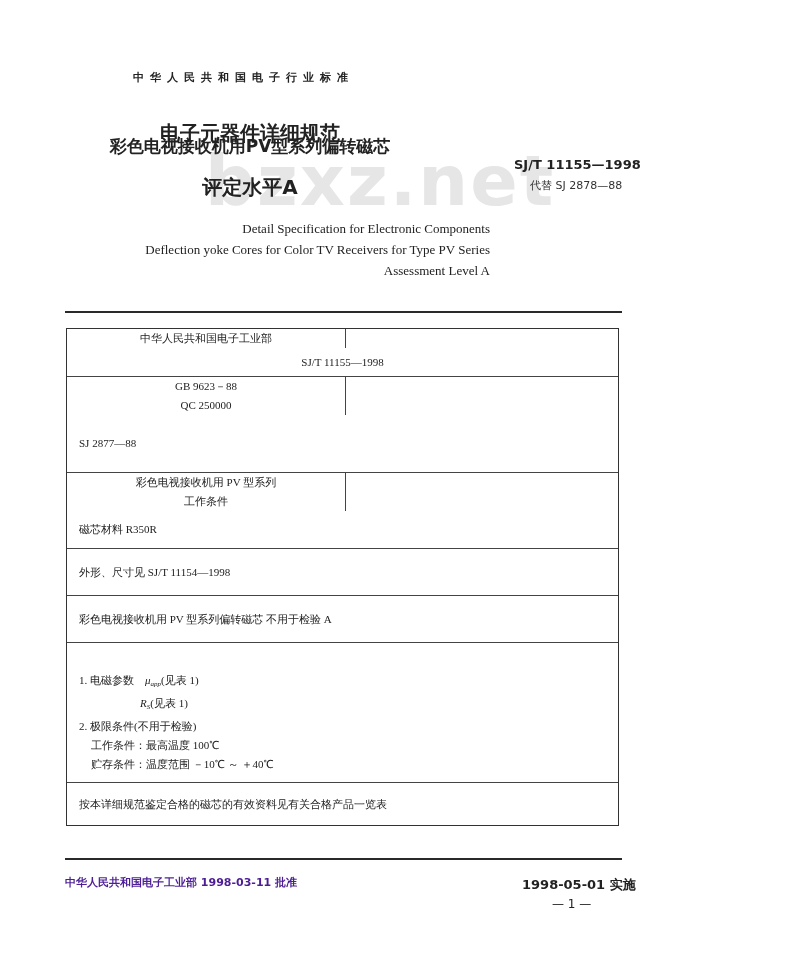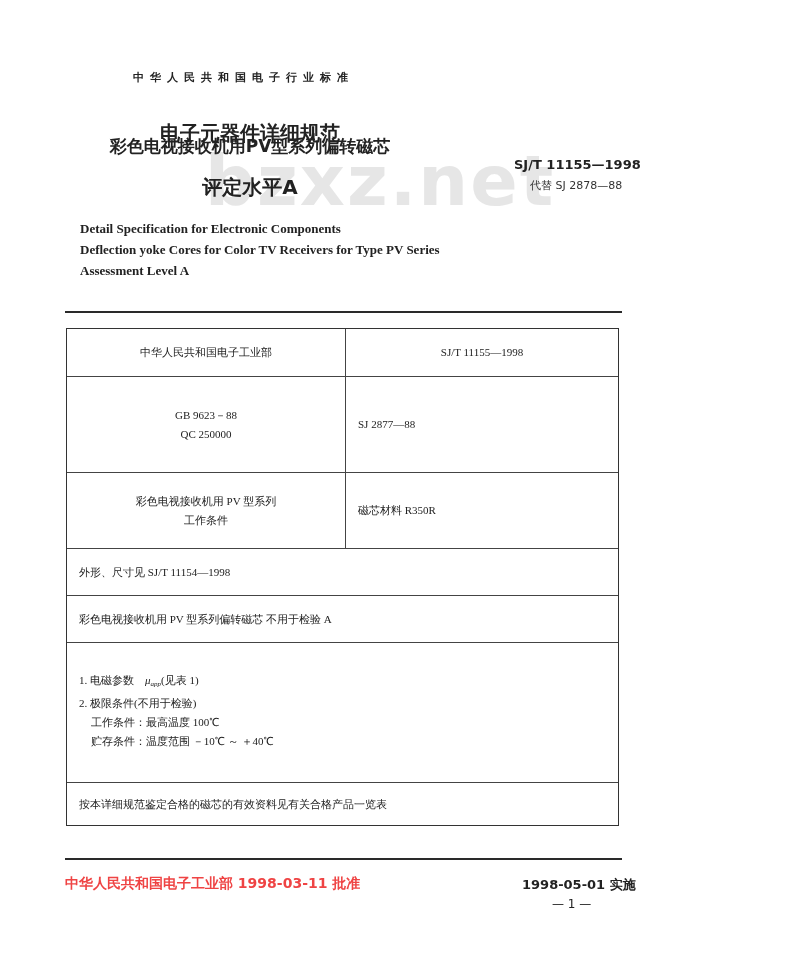--- a/index.html
+++ b/index.html
@@ -5,49 +5,49 @@
     html, body { margin: 0; padding: 0; background: #ffffff; }
     body { width: 800px; height: 965px; position: relative; overflow: hidden; color: #1a1a1a; font-family: "DejaVu Sans", sans-serif; }
     .abs { position: absolute; }
     .standard-header { left: 133px; top: 70px; font-size: 11px; font-weight: bold; letter-spacing: 6px; color: #222; white-space: nowrap; }
     .cn-title { left: 60px; width: 380px; text-align: center; font-weight: bold; font-size: 20px; color: #222; white-space: nowrap; }
     .cn-title.l1 { top: 120px; }
     .cn-title.l2 { top: 135px; font-size: 17px; }
     .cn-title.l3 { top: 174px; }
     .std-no { left: 514px; top: 157px; font-size: 13px; font-weight: bold; color: #222; white-space: nowrap; }
     .std-replace { left: 530px; top: 178px; font-size: 11px; color: #333; white-space: nowrap; }
-    .en-title { left: 80px; width: 410px; text-align: left; font-family: "Liberation Serif", serif; font-weight: bold; font-size: 13px; color: #222; white-space: nowrap; }
+    .en-title { left: 80px; width: 410px; text-align: right; font-family: "Liberation Serif", serif; font-weight: normal; font-size: 13px; color: #222; white-space: nowrap; }
     .en-title.l1 { top: 221px; }
     .en-title.l2 { top: 242px; }
     .en-title.l3 { top: 263px; }
     .watermark { left: 205px; top: 140px; font-size: 70px; font-weight: bold; color: rgba(200,200,200,0.45); letter-spacing: 2px; white-space: nowrap; }
     .rule { left: 65px; height: 2px; background: #2a2a2a; }
     .rule.top { top: 311px; width: 557px; }
     .rule.bottom { top: 858px; width: 557px; }
 
     .spec-table { left: 66px; top: 328px; width: 553px; border: 1.5px solid #333; box-sizing: border-box; }
-    .row { border-bottom: 1.5px solid #444; display: flex; box-sizing: border-box; font-family: "Liberation Serif", serif; font-size: 11px; color: #222; }
+    .row { border-bottom: 1.5px solid #444; display: flex; box-sizing: border-box; font-family: "Liberation Serif", serif; font-size: 11px; color: #222; flex-direction: column; }
     .row:last-child { border-bottom: none; }
     .cell-l { width: 279px; border-right: 1.5px solid #444; box-sizing: border-box; display: flex; flex-direction: column; justify-content: center; align-items: center; text-align: center; line-height: 19px; }
     .cell-r { flex: 1; display: flex; flex-direction: column; justify-content: center; padding-left: 12px; line-height: 19px; }
     .cell-r.center { align-items: center; padding-left: 0; }
     .cell-full { flex: 1; display: flex; align-items: center; padding-left: 12px; }
     .r1 { height: 48px; }
     .r2 { height: 96px; }
     .r3 { height: 76px; }
     .r4 { height: 47px; justify-content: center; }
     .r5 { height: 47px; }
     .r6 { height: 140px; }
     .r7 { height: 42px; justify-content: flex-end; }
     .params { padding: 28px 0 0 12px; line-height: 19px; font-size: 11px; }
     .params .indent1 { padding-left: 12px; }
     .params .indent2 { padding-left: 61px; }
     .sym { font-style: italic; }
     .sub { font-size: 7px; vertical-align: -2px; font-style: italic; }
-    .footer-left { left: 65px; top: 875px; font-size: 14px; font-weight: bold; color: #ef4444; white-space: nowrap; }
+    .footer-left { left: 65px; top: 875px; font-size: 11px; font-weight: bold; color: #4c1d95; white-space: nowrap; }
     .footer-right { left: 522px; top: 876px; font-size: 13px; font-weight: bold; color: #222; white-space: nowrap; }
     .page-no { left: 552px; top: 897px; font-size: 12px; color: #222; white-space: nowrap; }
   </style>
 </head>
 <body>
 
 <div class="abs watermark">bzxz.net</div>
 
 <div class="abs standard-header">中华人民共和国电子行业标准</div>
 
@@ -100,20 +100,23 @@
     <div class="cell-full">
         <span>彩色电视接收机用 PV 型系列偏转磁芯 不用于检验 A</span>
       </div>
   </div>
   <div class="row r6">
     <div class="params">
       <div>
         <span>1. 电磁参数</span>&nbsp;&nbsp;&nbsp;
         <span class="sym">μ</span><span class="sub">app</span><span>(见表 1)</span>
       </div>
+      <div class="indent2">
+        <span class="sym">R</span><span class="sub">S</span><span>(见表 1)</span>
+      </div>
       <div>2. 极限条件(不用于检验)</div>
       <div class="indent1">工作条件：最高温度 100℃</div>
       <div class="indent1">贮存条件：温度范围 －10℃ ～ ＋40℃</div>
     </div>
   </div>
   <div class="row r7">
     <div class="cell-full">
         <span>按本详细规范鉴定合格的磁芯的有效资料见有关合格产品一览表</span>
       </div>
   </div>

